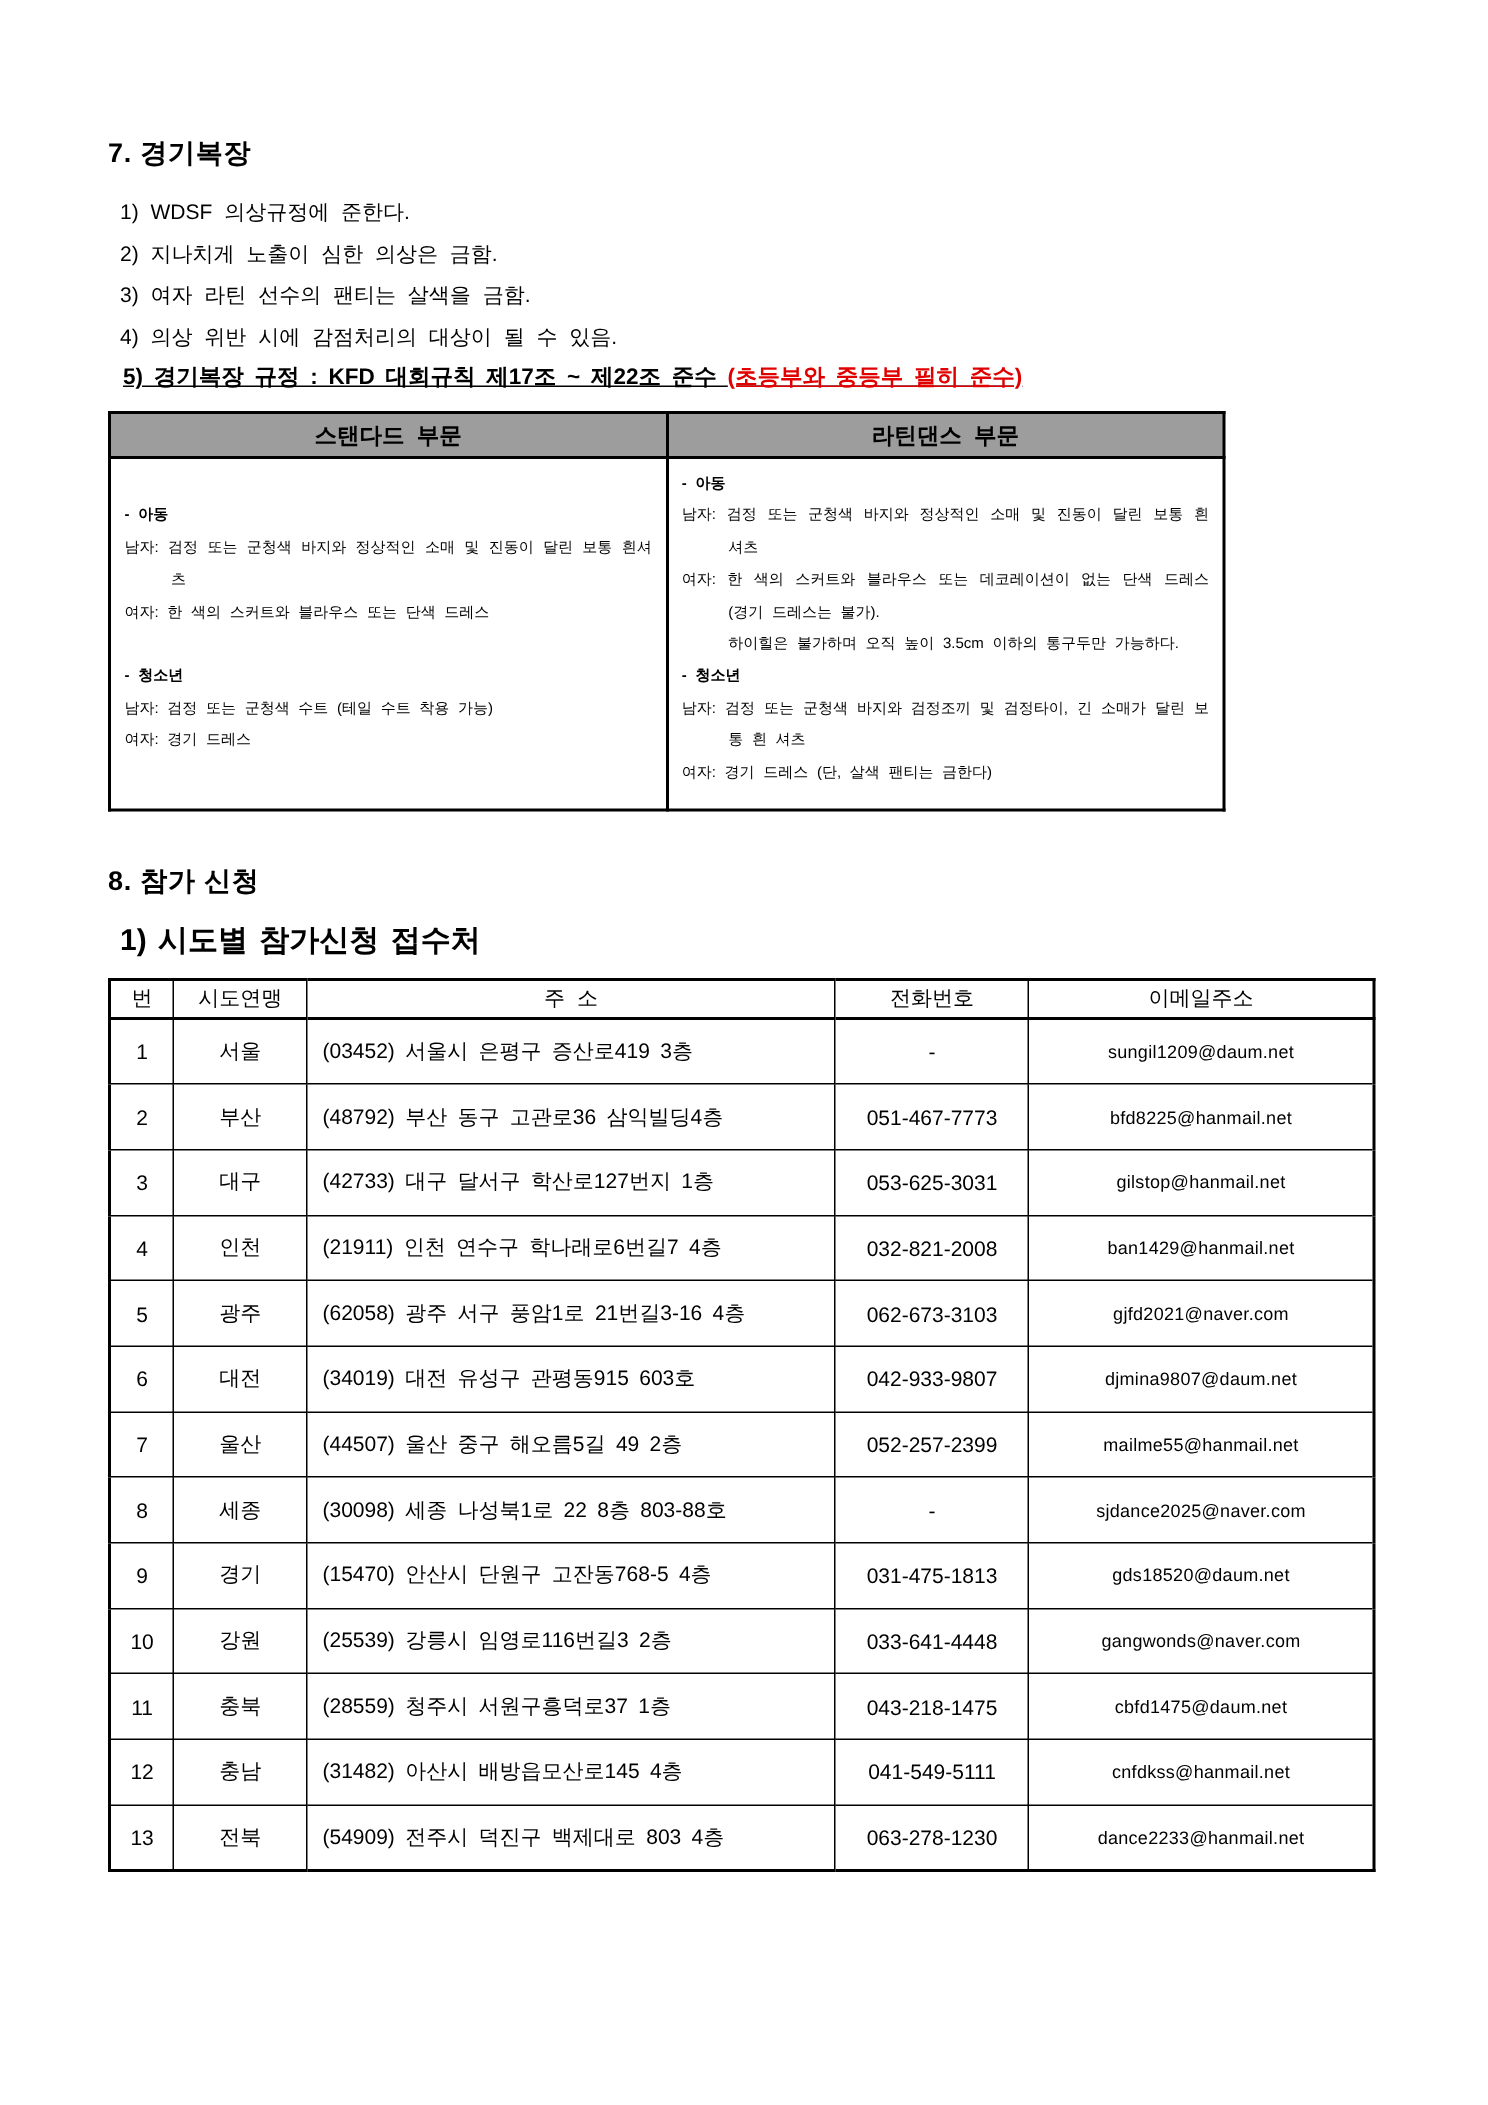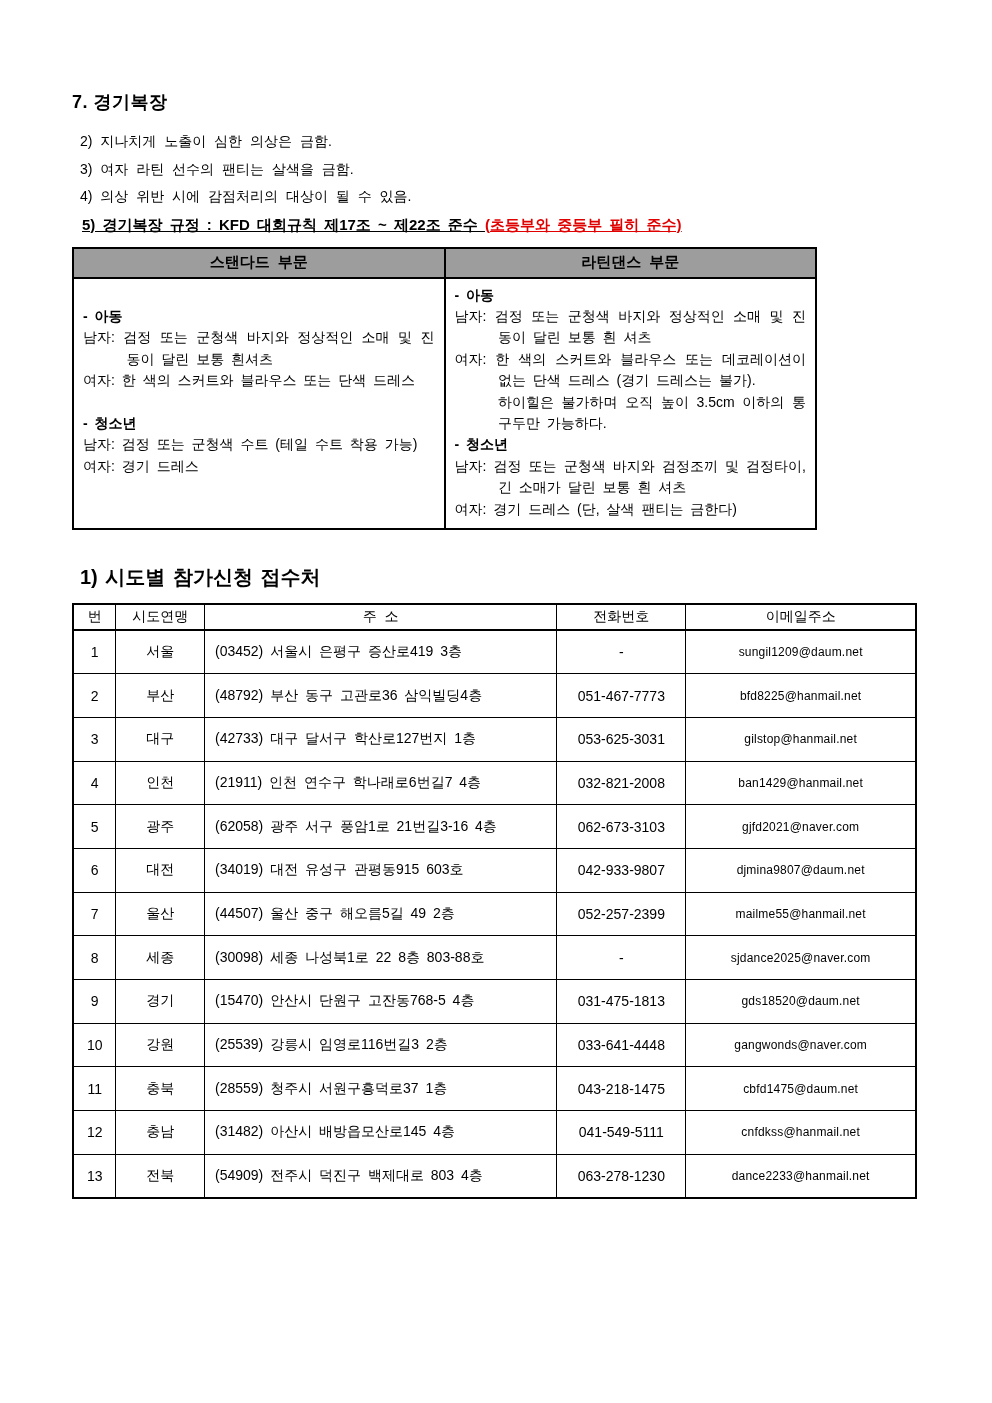--- a/index.html
+++ b/index.html
@@ -60,21 +60,21 @@
   }
   .dress-table th + th { border-left: 1px solid #000; }
   .dress-table td {
     border: 2px solid #000;
     vertical-align: top;
     padding: 6px 9px 8px 9px;
     height: 235px;
   }
   .dress-table td + td { border-left: 1px solid #000; }
   .dline {
-    font-size: 14px;
+    font-size: 10px;
     line-height: 21.4px;
     word-spacing: 3px;
     text-align: justify;
   }
   .dline.bold { font-weight: bold; }
   .dline.hang { padding-left: 3.1em; text-indent: -3.1em; }
   .dline.indent { padding-left: 3.1em; }
   .dline.blank { text-align: left; }
 
   
@@ -135,20 +135,21 @@
   .w-email { width: 27.3%; }
 </style>
 </head>
 <body>
 
 <div class="page">
 
   <div>
     <div class="sec-title">7. 경기복장</div>
     <div class="item-list">
+      <div class="item-line">1) WDSF 의상규정에 준한다.</div>
       <div class="item-line">2) 지나치게 노출이 심한 의상은 금함.</div>
       <div class="item-line">3) 여자 라틴 선수의 팬티는 살색을 금함.</div>
       <div class="item-line">4) 의상 위반 시에 감점처리의 대상이 될 수 있음.</div>
       <div class="item5-line"><span>5) 경기복장 규정 : KFD 대회규칙 제17조 ~ 제22조 준수 </span><span class="item5-red">(초등부와 중등부 필히 준수)</span></div>
     </div>
 
     <table class="dress-table">
       <thead>
         <tr>
           <th>스탠다드 부문</th>
@@ -175,20 +176,21 @@
               <div class="dline bold">- 청소년</div>
               <div class="dline hang">남자: 검정 또는 군청색 바지와 검정조끼 및 검정타이, 긴 소매가 달린 보통 흰 셔츠</div>
               <div class="dline hang">여자: 경기 드레스 (단, 살색 팬티는 금한다)</div>
             </td>
         </tr>
       </tbody>
     </table>
   </div>
 
   <div class="sec8">
+    <div class="sec-title">8. 참가 신청</div>
     <div class="subtitle">1) 시도별 참가신청 접수처</div>
 
     <table class="contact-table">
       <colgroup>
         <col class="w-num">
           <col class="w-fed">
           <col class="w-addr">
           <col class="w-phone">
           <col class="w-email">
       </colgroup>

